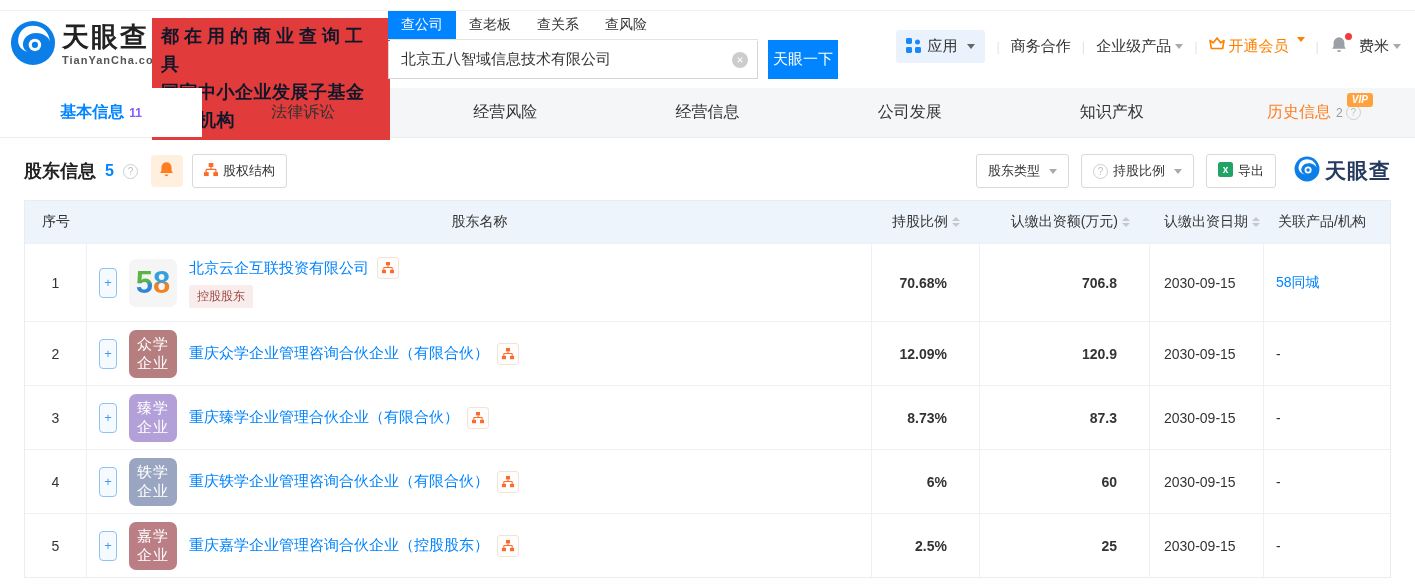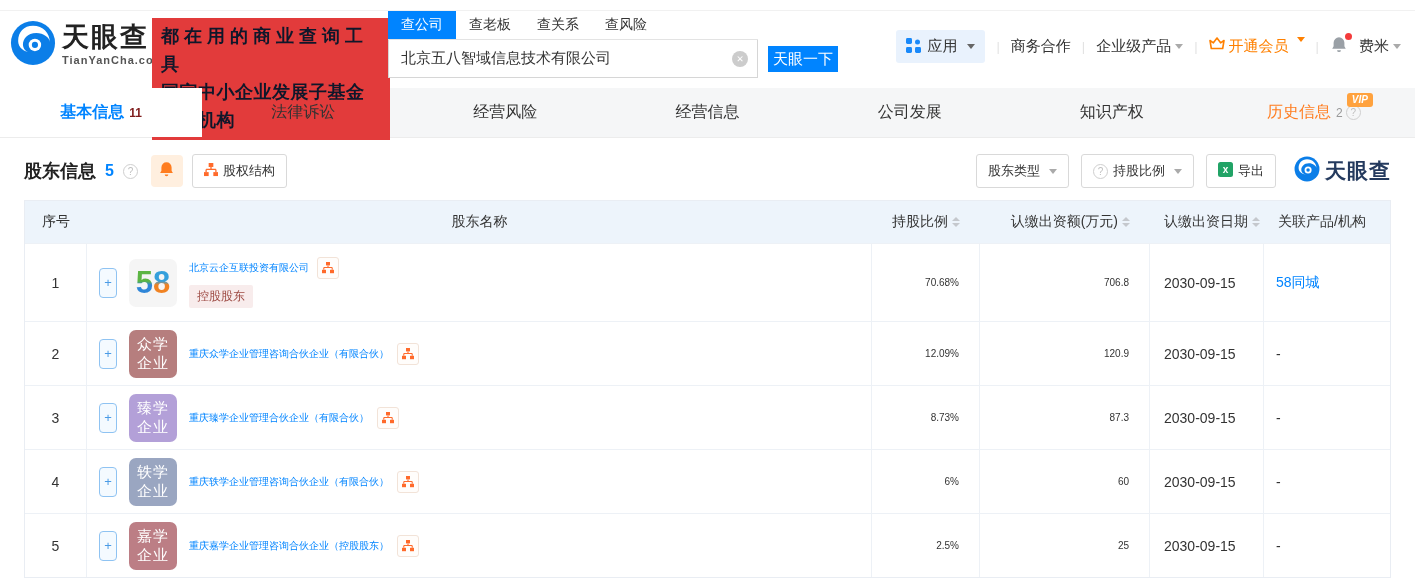--- a/index.html
+++ b/index.html
@@ -21,42 +21,42 @@
   .search { position:absolute; left:388px; top:12px; width:450px; }
   .search-tabs { display:flex; align-items:flex-end; height:28px; border-bottom:1px solid #e3e3e3; width:370px; }
   .search-tab { padding:5px 13px; font-size:14px; color:#333; cursor:pointer; }
   .search-tab.active { background:#0084ff; color:#fff; }
   .search-row { display:flex; margin-top:0; align-items:center; }
   .search-box { position:relative; width:370px;font-family:Liberation Mono, monospace; }
   .search-input { width:370px; height:38px; border:1px solid #d6d6d6; border-top:none; outline:none;
     font-size:15px; padding:0 34px 0 12px; color:#333; font-family:inherit; }
   .clear-icon { position:absolute; right:10px; top:11px; width:16px; height:16px; border-radius:50%;
     background:#ccc; color:#fff; font-size:11px; line-height:16px; text-align:center; cursor:pointer; }
-  .search-btn { margin-left:10px; width:100px; height:26px; background:#0084ff; color:#fff;
+  .search-btn { margin-left:10px; width:100px; height:39px; background:#0084ff; color:#fff;
     border:none; font-size:15px; cursor:pointer; font-family:inherit; }
 
   .hmenu { position:absolute; right:14px; top:30px; display:flex; align-items:center; gap:11px; font-size:15px; }
   .apps-pill { display:flex; align-items:center; gap:6px; background:#e9f2fd; padding:7px 10px; border-radius:3px; cursor:pointer; }
   .caret { display:inline-block; width:0; height:0; border-left:4px solid transparent; border-right:4px solid transparent;
     border-top:5px solid #666; margin-left:4px; }
   .caret.gray { border-top-color:#aaa; }
   .caret.orange { border-top-color:#ff8000; }
   .vsep { color:#e3e3e3; font-size:13px; }
   .menu-item { cursor:pointer; display:flex; align-items:center; }
   .vip-link { color:#ff8000; display:flex; align-items:flex-start; gap:4px; cursor:pointer; }
   .bell-wrap { position:relative; cursor:pointer; display:flex; }
   .red-dot { position:absolute; top:-3px; right:-4px; width:7px; height:7px; border-radius:50%; background:#f43b3b; }
 
   
   .nav { display:flex; height:50px; background:#f5f6f7; border-bottom:1px solid #ececec; }
   .nav-tab { flex:1; display:flex; align-items:center; justify-content:center; font-size:16px;
     color:#333; cursor:pointer; position:relative; gap:3px; }
   .nav-tab.active { background:#fff; color:#0084ff; font-weight:bold; }
   .nav-count { font-size:12px; margin-left:2px; }
-  .nav-tab.active .nav-count { color:#7f1d1d; }
+  .nav-tab.active .nav-count { color:#8b5cf6; }
   .nav-tab .gray-count { color:#999; font-weight:normal; }
   .nav-tab.orange { color:#ff7d20; }
   .vip-badge { position:absolute; top:5px; right:42px; background:#ffa23e; color:#fff; font-size:10px;
     font-style:italic; font-weight:bold; padding:1px 5px 2px; border-radius:3px; }
   .vip-badge:after { content:""; position:absolute; left:3px; bottom:-3px; width:6px; height:6px;
     background:#ffa23e; transform:rotate(45deg); z-index:-1; }
 
   .qicon { width:15px; height:15px; border:1px solid #cfcfcf; border-radius:50%; color:#bfbfbf;
     font-size:10px; display:inline-flex; align-items:center; justify-content:center; flex:none; }
 
@@ -86,36 +86,36 @@
   .sort i { width:0; height:0; border-left:4px solid transparent; border-right:4px solid transparent; }
   .sort .up { border-bottom:4px solid #c5c8cd; }
   .sort .dn { border-top:4px solid #c5c8cd; }
 
   .trow { height:64px; border-top:1px solid #edf1f6; }
   .trow.tall { height:78px; }
   .td { border-right:1px solid #edf1f6; height:100%; }
   .td:last-child { border-right:none; }
   .td-no { justify-content:center; font-size:14px; }
   .td-name { padding:0 12px; gap:12px; }
-  .td-num { justify-content:flex-end; padding-right:20px; font-size:10px; }
+  .td-num { justify-content:flex-end; padding-right:32px; font-size:14px;font-weight:bold; }
   .td-date { padding-left:14px; font-size:14px; }
   .td-prod { padding-left:12px; font-size:14px; }
   .expand { width:18px; height:30px; flex:none; border:1px solid #8fc3f2; background:#f4faff; color:#4a9be6;
     border-radius:4px; font-size:13px; cursor:pointer; line-height:1; }
   .avatar { width:48px; height:48px; flex:none; border-radius:7px; color:#fff; font-size:15px;
     display:flex; flex-direction:column; align-items:center; justify-content:center; line-height:1.25; letter-spacing:1px; }
   .logo58 { width:48px; height:48px; flex:none; border-radius:7px; background:#f5f5f5;
     display:flex; align-items:center; justify-content:center; font-size:31px; font-weight:bold; }
   .logo58 .c5 { background:linear-gradient(180deg,#5cb543 45%,#2f86d8 55%);
     -webkit-background-clip:text; background-clip:text; color:transparent; }
   .logo58 .c8 { background:linear-gradient(180deg,#35a0dc 45%,#f08222 55%);
     -webkit-background-clip:text; background-clip:text; color:transparent; }
   .name-col { display:flex; flex-direction:column; justify-content:center; gap:6px; }
   .name-line { display:flex; align-items:center; gap:8px; }
-  .name-link { color:#0084ff; font-size:10px; cursor:pointer; }
+  .name-link { color:#0084ff; font-size:15px; cursor:pointer; }
   .mini-eq { width:22px; height:22px; flex:none; border:1px solid #f2e3d8; background:#fffdfb; border-radius:3px;
     display:flex; align-items:center; justify-content:center; cursor:pointer; padding:0; }
   .tag { align-self:flex-start; font-size:12px; color:#9e4b44; background:#f8ecec; padding:3px 8px; border-radius:2px; }
   .prod-link { color:#0084ff; cursor:pointer; }
 </style>
 </head>
 <body>
 
 <div class="header">
   <div class="topline"></div>

